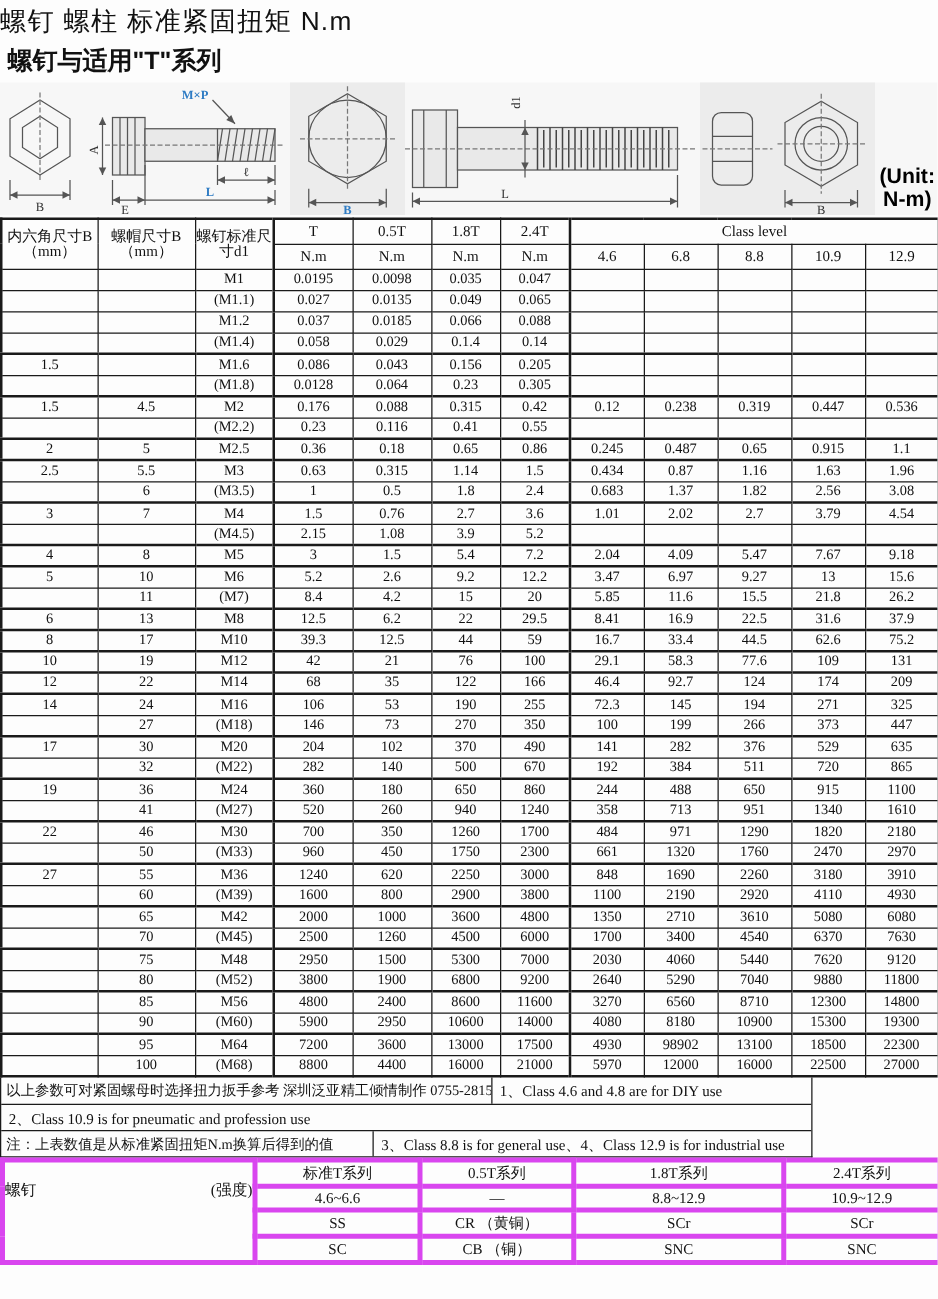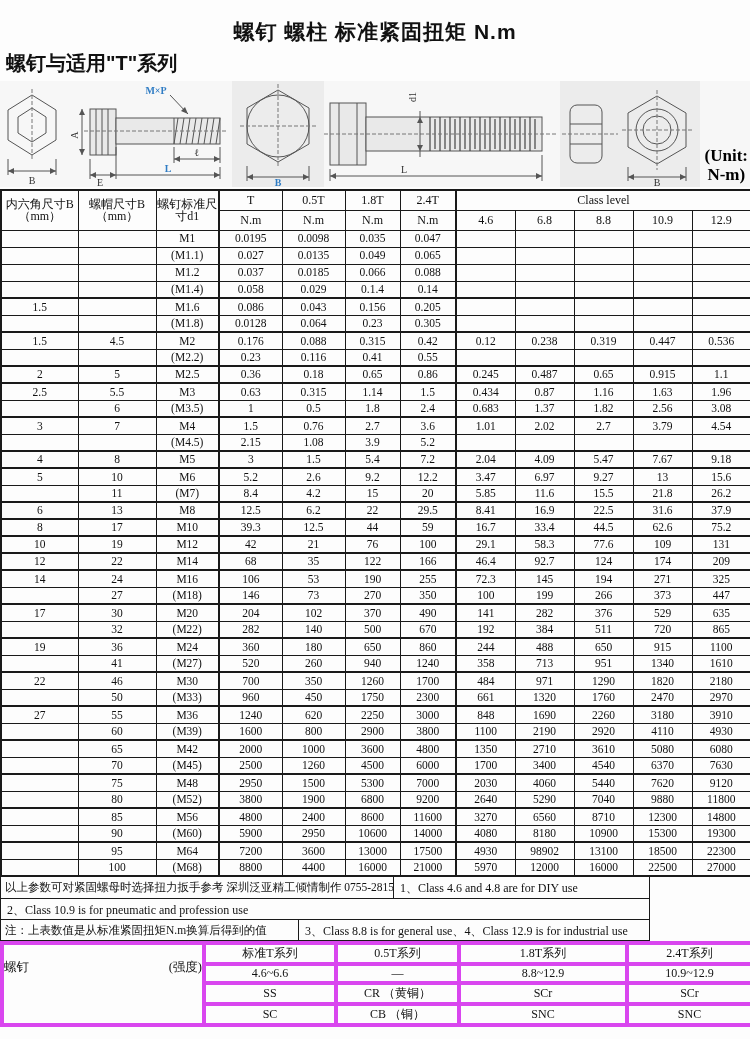--- a/index.html
+++ b/index.html
@@ -1,29 +1,29 @@
 <!DOCTYPE html>
 <html><head>
 <meta charset="utf-8">
 <style>
   * { box-sizing: border-box; margin: 0; padding: 0; }
   html,body { width:750px; background:#fdfdfd; }
   body { height:1039px; overflow:hidden; font-family:"Liberation Serif", serif; color:#111; }
 
-  .title { text-align:center; font-family:"Liberation Sans", sans-serif;
-           font-weight:bold; font-size:21px; padding-top:18px; letter-spacing:1px; }
+  .title { text-align:left; font-family:"Liberation Sans", sans-serif;
+           font-weight:normal; font-size:21px; padding-top:3px; letter-spacing:1px; }
   .subtitle { font-family:"Liberation Sans", sans-serif; font-weight:bold;
               font-size:20px; padding:4px 0 0 6px; }
 
   .diagrams { position:relative; height:106px; margin-top:4px; background:#f7f7f7;
               display:flex; align-items:flex-start; }
   .fig { flex:0 0 auto; height:106px; }
   .fig.gray { background:#ececec; }
   .unit-note { position:absolute; right:2px; bottom:2px; text-align:center;
-               font-family:Liberation Serif, serif; font-weight:bold;
+               font-family:Liberation Sans, sans-serif; font-weight:bold;
                font-size:17px; line-height:1.15; color:#000; }
 
   svg .ln  { stroke:#555; fill:none; stroke-width:1; }
   svg .dsh { stroke:#777; fill:none; stroke-width:1; stroke-dasharray:4 2; }
   svg .met { fill:#e9e9e9; stroke:#555; stroke-width:1; }
   svg text { font-family:"Liberation Serif", serif; font-size:10px; fill:#333; }
   svg text.blu { fill:#2f7cc4; font-weight:bold; }
 
   table.main { width:750px; border-collapse:collapse; table-layout:fixed;
                border:2px solid #1a1a1a; margin-top:2px; }

